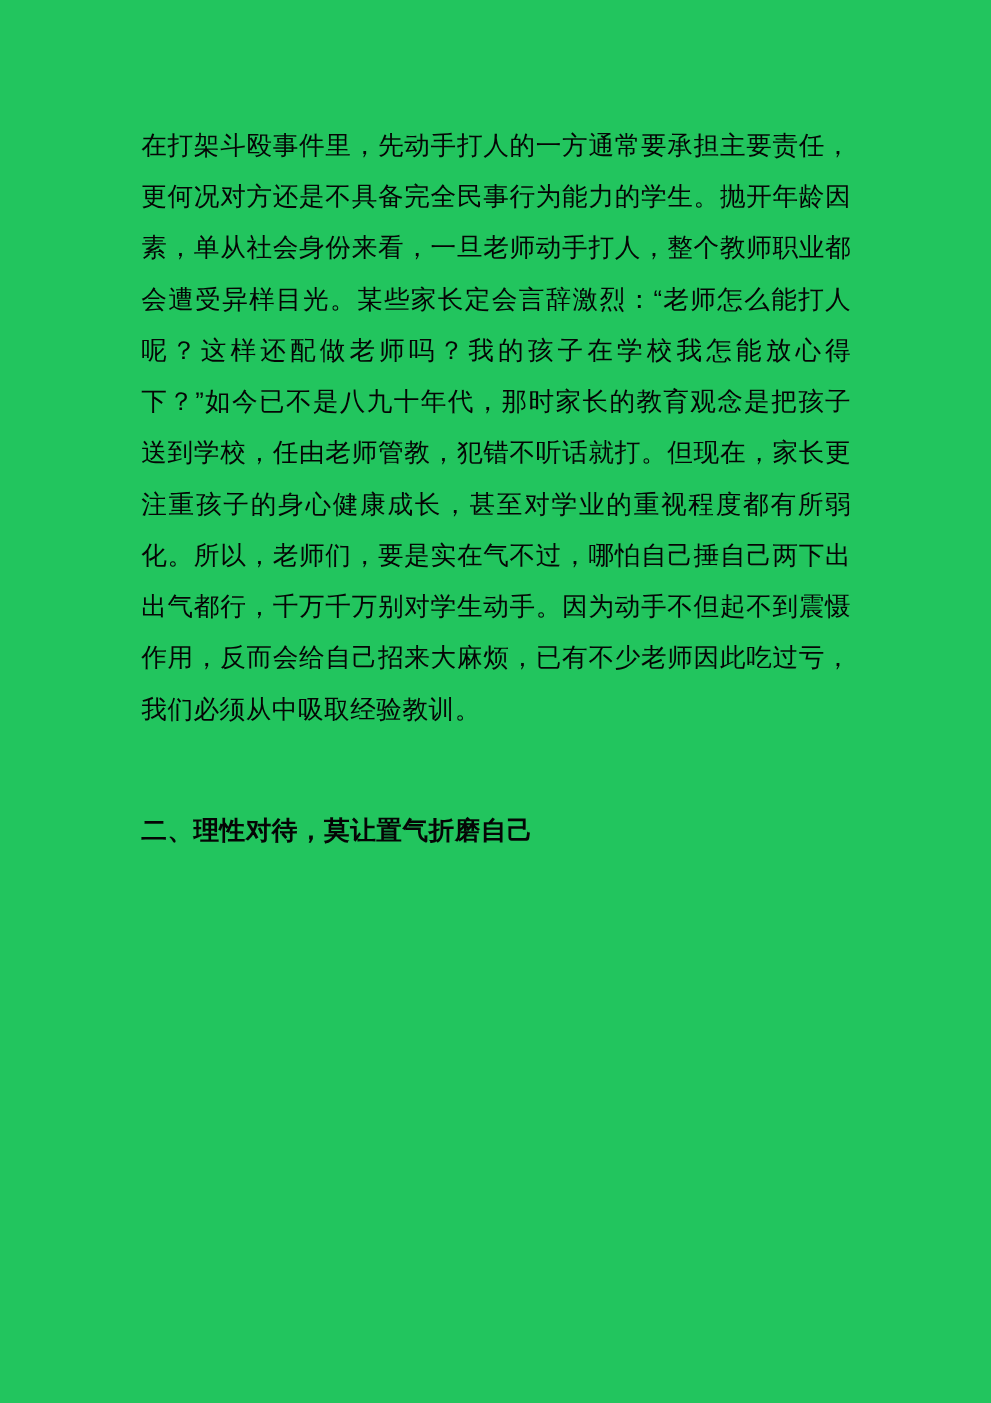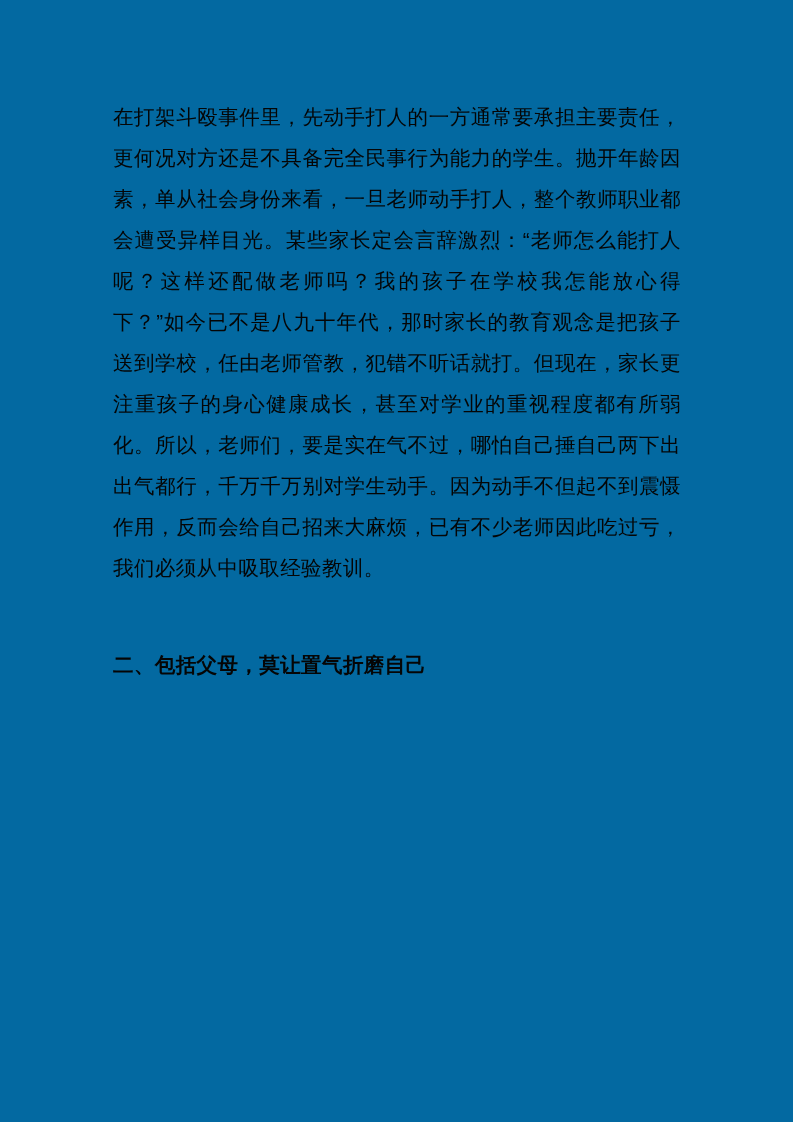--- a/index.html
+++ b/index.html
@@ -11,21 +11,21 @@
     width: 793px;
     height: 1122px;
     font-family: "Liberation Sans", "DejaVu Sans", sans-serif;
     color: #000000;
     overflow: hidden;
   }
   .page {
     position: relative;
     width: 793px;
     height: 1122px;
-    background: #0369a1;
+    background: #22c55e;
     box-sizing: border-box;
   }
   .content {
     position: absolute;
     left: 113px;
     top: 96px;
     width: 568px;
   }
   .para {
     font-size: 20.5px;
@@ -55,19 +55,19 @@
 </head>
 <body>
 
 <div class="page">
   <div class="content">
 
     <p class="para">在打架斗殴事件里，先动手打人的一方通常要承担主要责任，更何况对方还是不具备完全民事行为能力的学生。抛开年龄因素，单从社会身份来看，一旦老师动手打人，整个教师职业都会遭受异样目光。某些家长定会言辞激烈：“老师怎么能打人呢？这样还配做老师吗？我的孩子在学校我怎能放心得下？”如今已不是八九十年代，那时家长的教育观念是把孩子送到学校，任由老师管教，犯错不听话就打。但现在，家长更注重孩子的身心健康成长，甚至对学业的重视程度都有所弱化。所以，老师们，要是实在气不过，哪怕自己捶自己两下出出气都行，千万千万别对学生动手。因为动手不但起不到震慑作用，反而会给自己招来大麻烦，已有不少老师因此吃过亏，我们必须从中吸取经验教训。</p>
 
     <div class="gap-after-para"></div>
 
-    <p class="heading">二、包括父母，莫让置气折磨自己</p>
+    <p class="heading">二、理性对待，莫让置气折磨自己</p>
 
     <div class="gap-after-heading"></div>
 
 
   </div>
 </div>
 
 </body></html>

